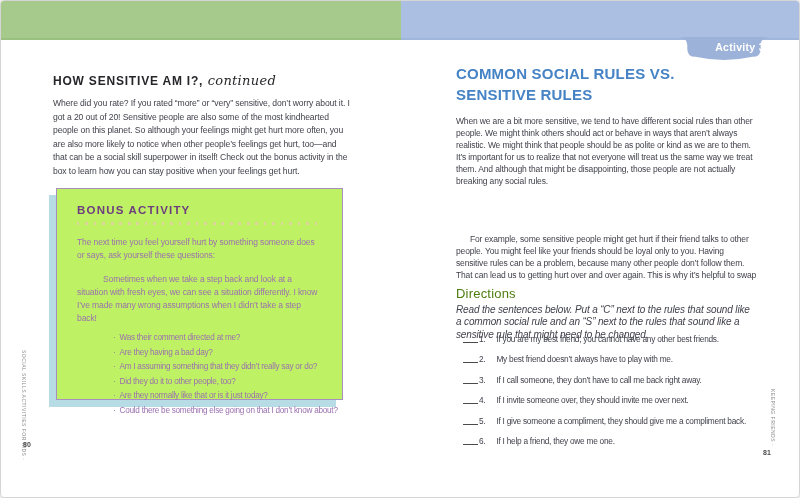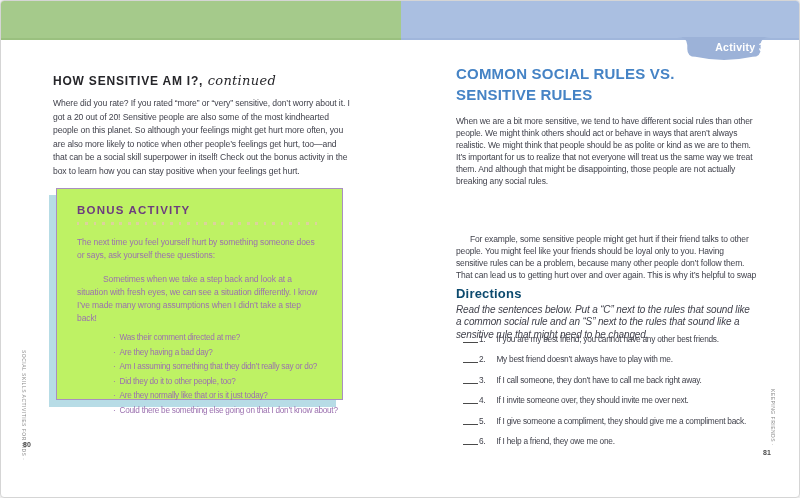--- a/index.html
+++ b/index.html
@@ -33,22 +33,22 @@
   
   #activity-badge{position:absolute;left:676px;top:36px;width:94px;height:27px;}
   #activity-badge-label{position:absolute;left:676px;top:40px;width:94px;text-align:right;
     color:#ffffff;font-weight:700;font-size:10.5px;letter-spacing:.3px;}
   #rp-title{position:absolute;left:455px;top:63px;width:310px;color:#4583c5;
     font-weight:700;font-size:15px;line-height:20.5px;letter-spacing:.2px;}
   #rp-paragraphs{position:absolute;left:455px;top:114px;width:301px;height:167px;overflow:hidden;
     font-size:8.5px;line-height:12px;letter-spacing:-.15px;color:#41424c;}
   #rp-paragraphs p{margin:0;}
   #rp-paragraphs p.indent{text-indent:14px;margin-top:46px;}
-  #directions-heading{position:absolute;left:455px;top:285px;color:#0c4a6e;
-    font-weight:700;font-size:13px;letter-spacing:.2px;}
+  #directions-heading{position:absolute;left:455px;top:285px;color:#4d7c0f;
+    font-weight:400;font-size:13px;letter-spacing:.2px;}
   #directions-text{position:absolute;left:455px;top:303px;width:301px;
     font-size:10px;line-height:12.3px;letter-spacing:-.15px;color:#41424c;font-style:italic;}
   #rules-list{position:absolute;left:462px;top:333px;color:#41424c;}
   .rule-row{height:20.4px;display:flex;align-items:flex-start;white-space:nowrap;
     font-size:8.3px;letter-spacing:-.25px;}
   .rule-blank{display:inline-block;width:15px;height:8px;border-bottom:1px solid #4a4a4a;
     margin-right:1px;flex:none;}
   .rule-num{flex:none;}
   .rule-text{margin-left:11px;}
 

